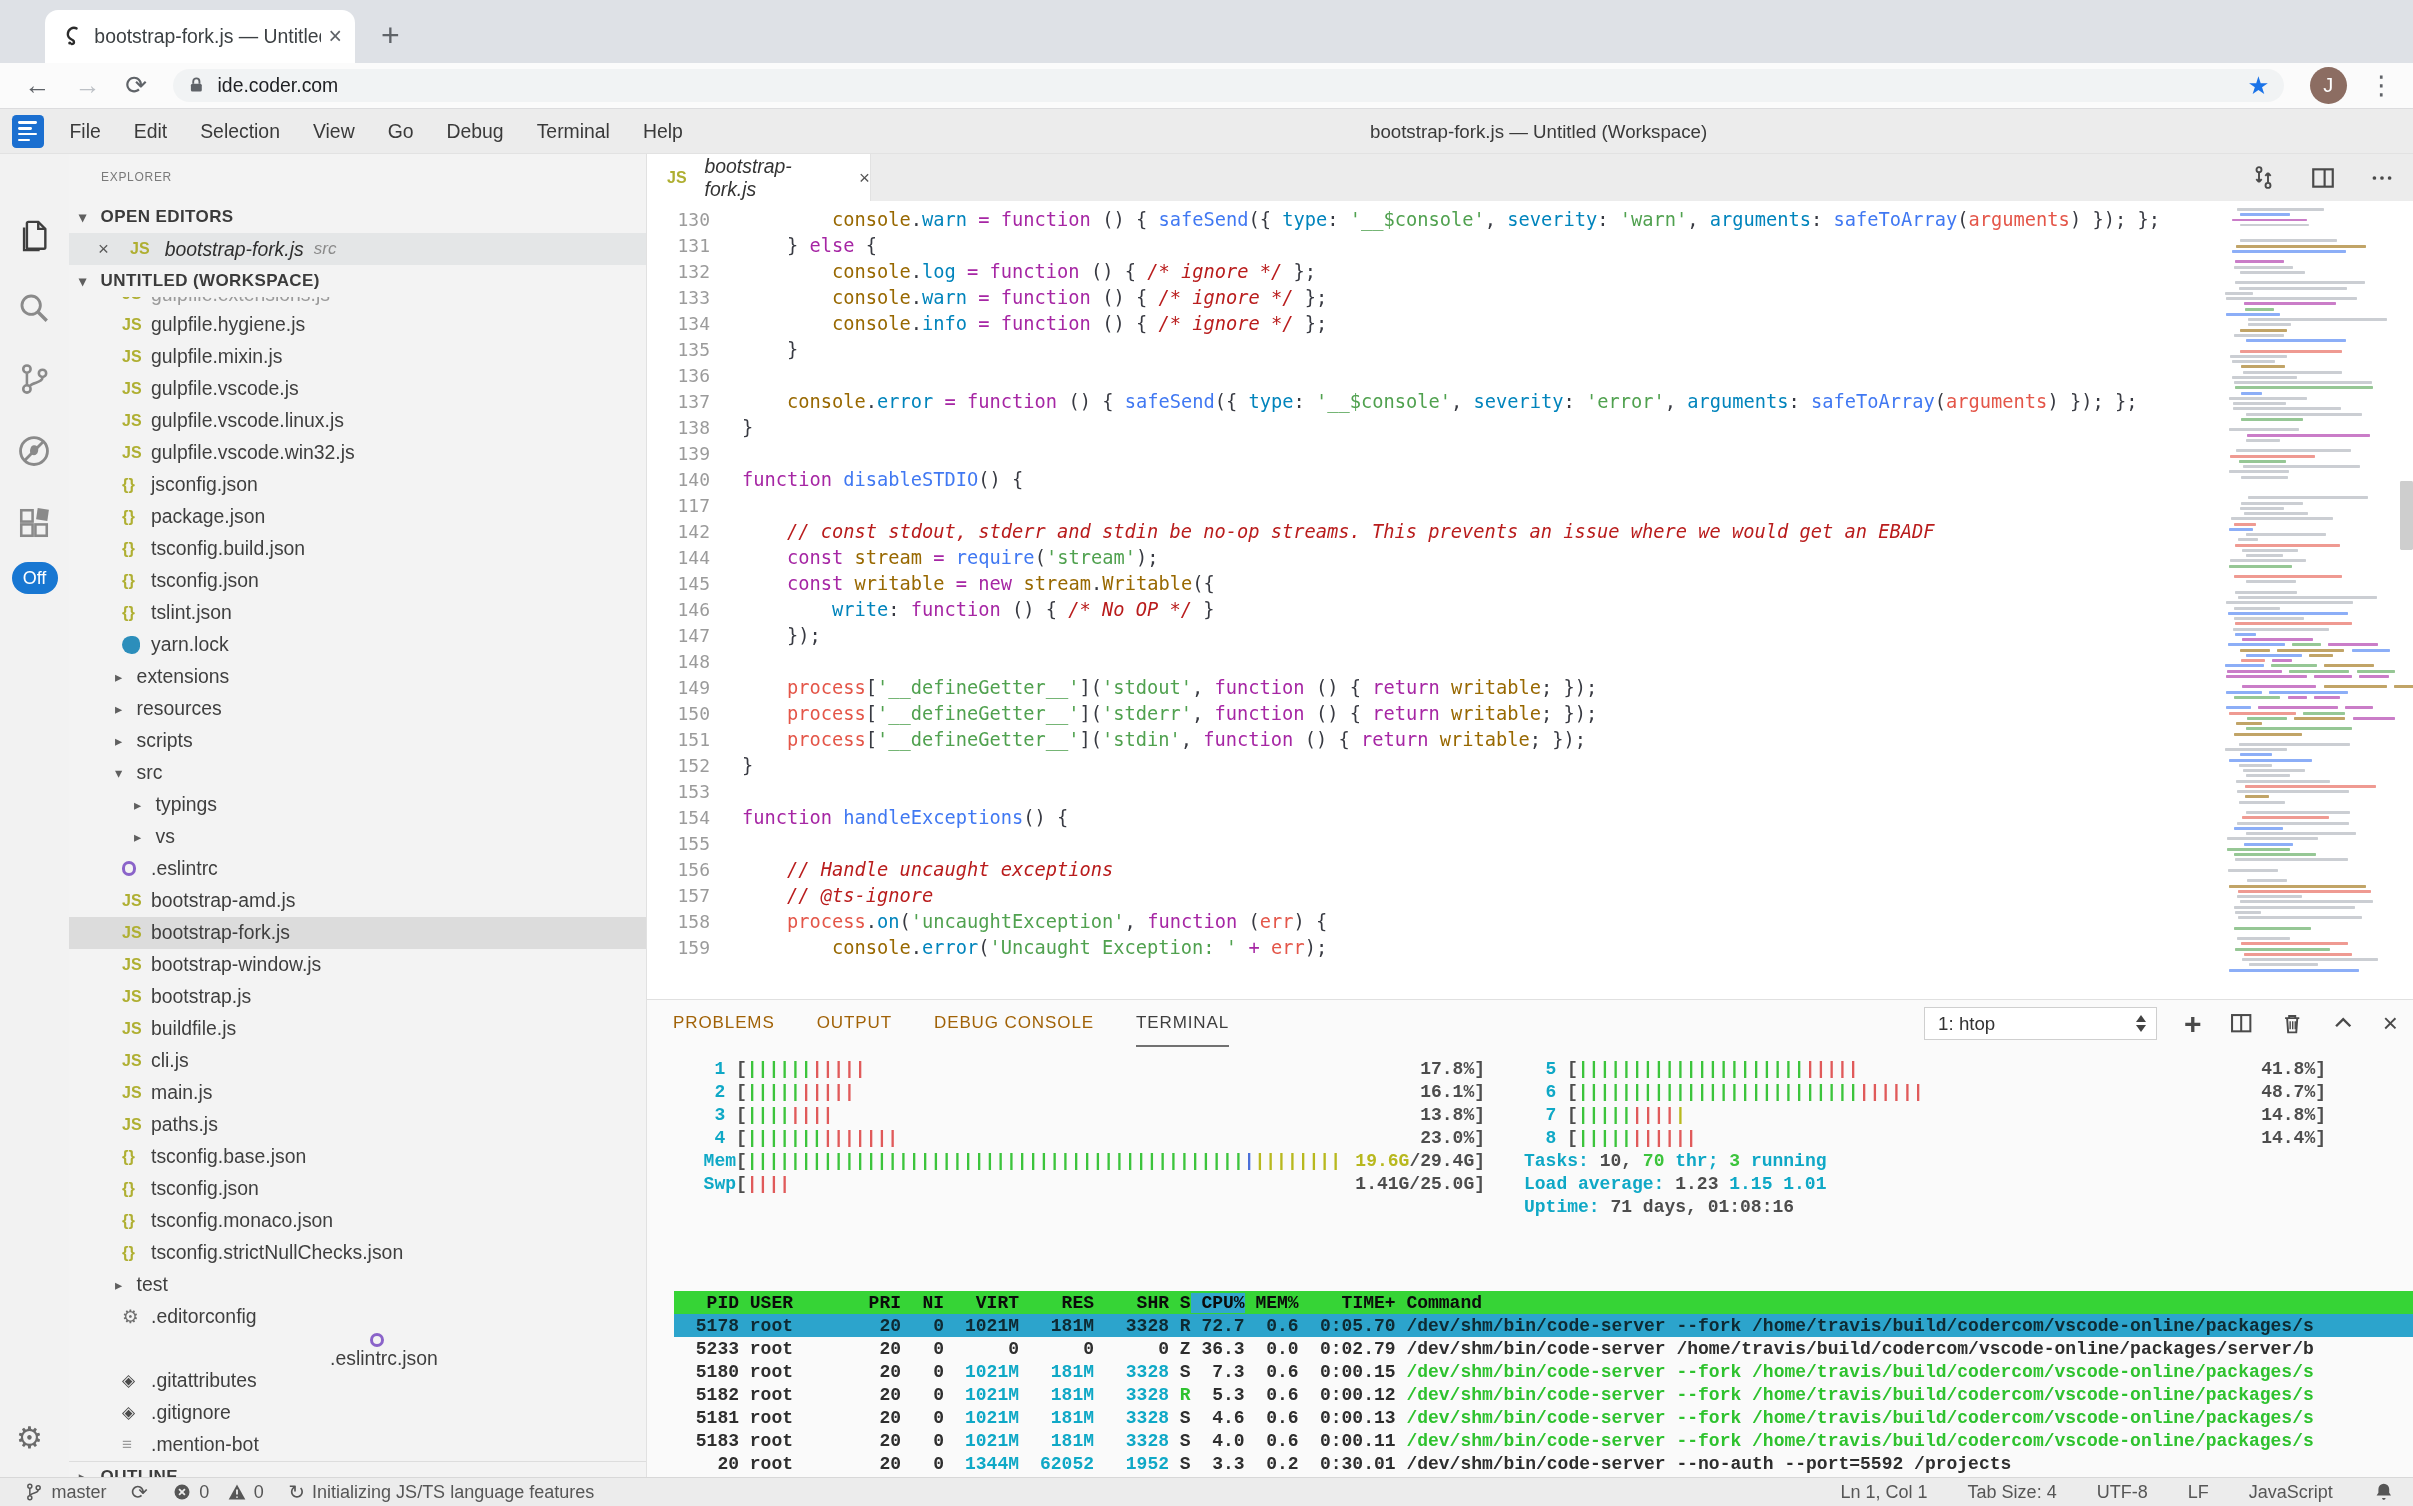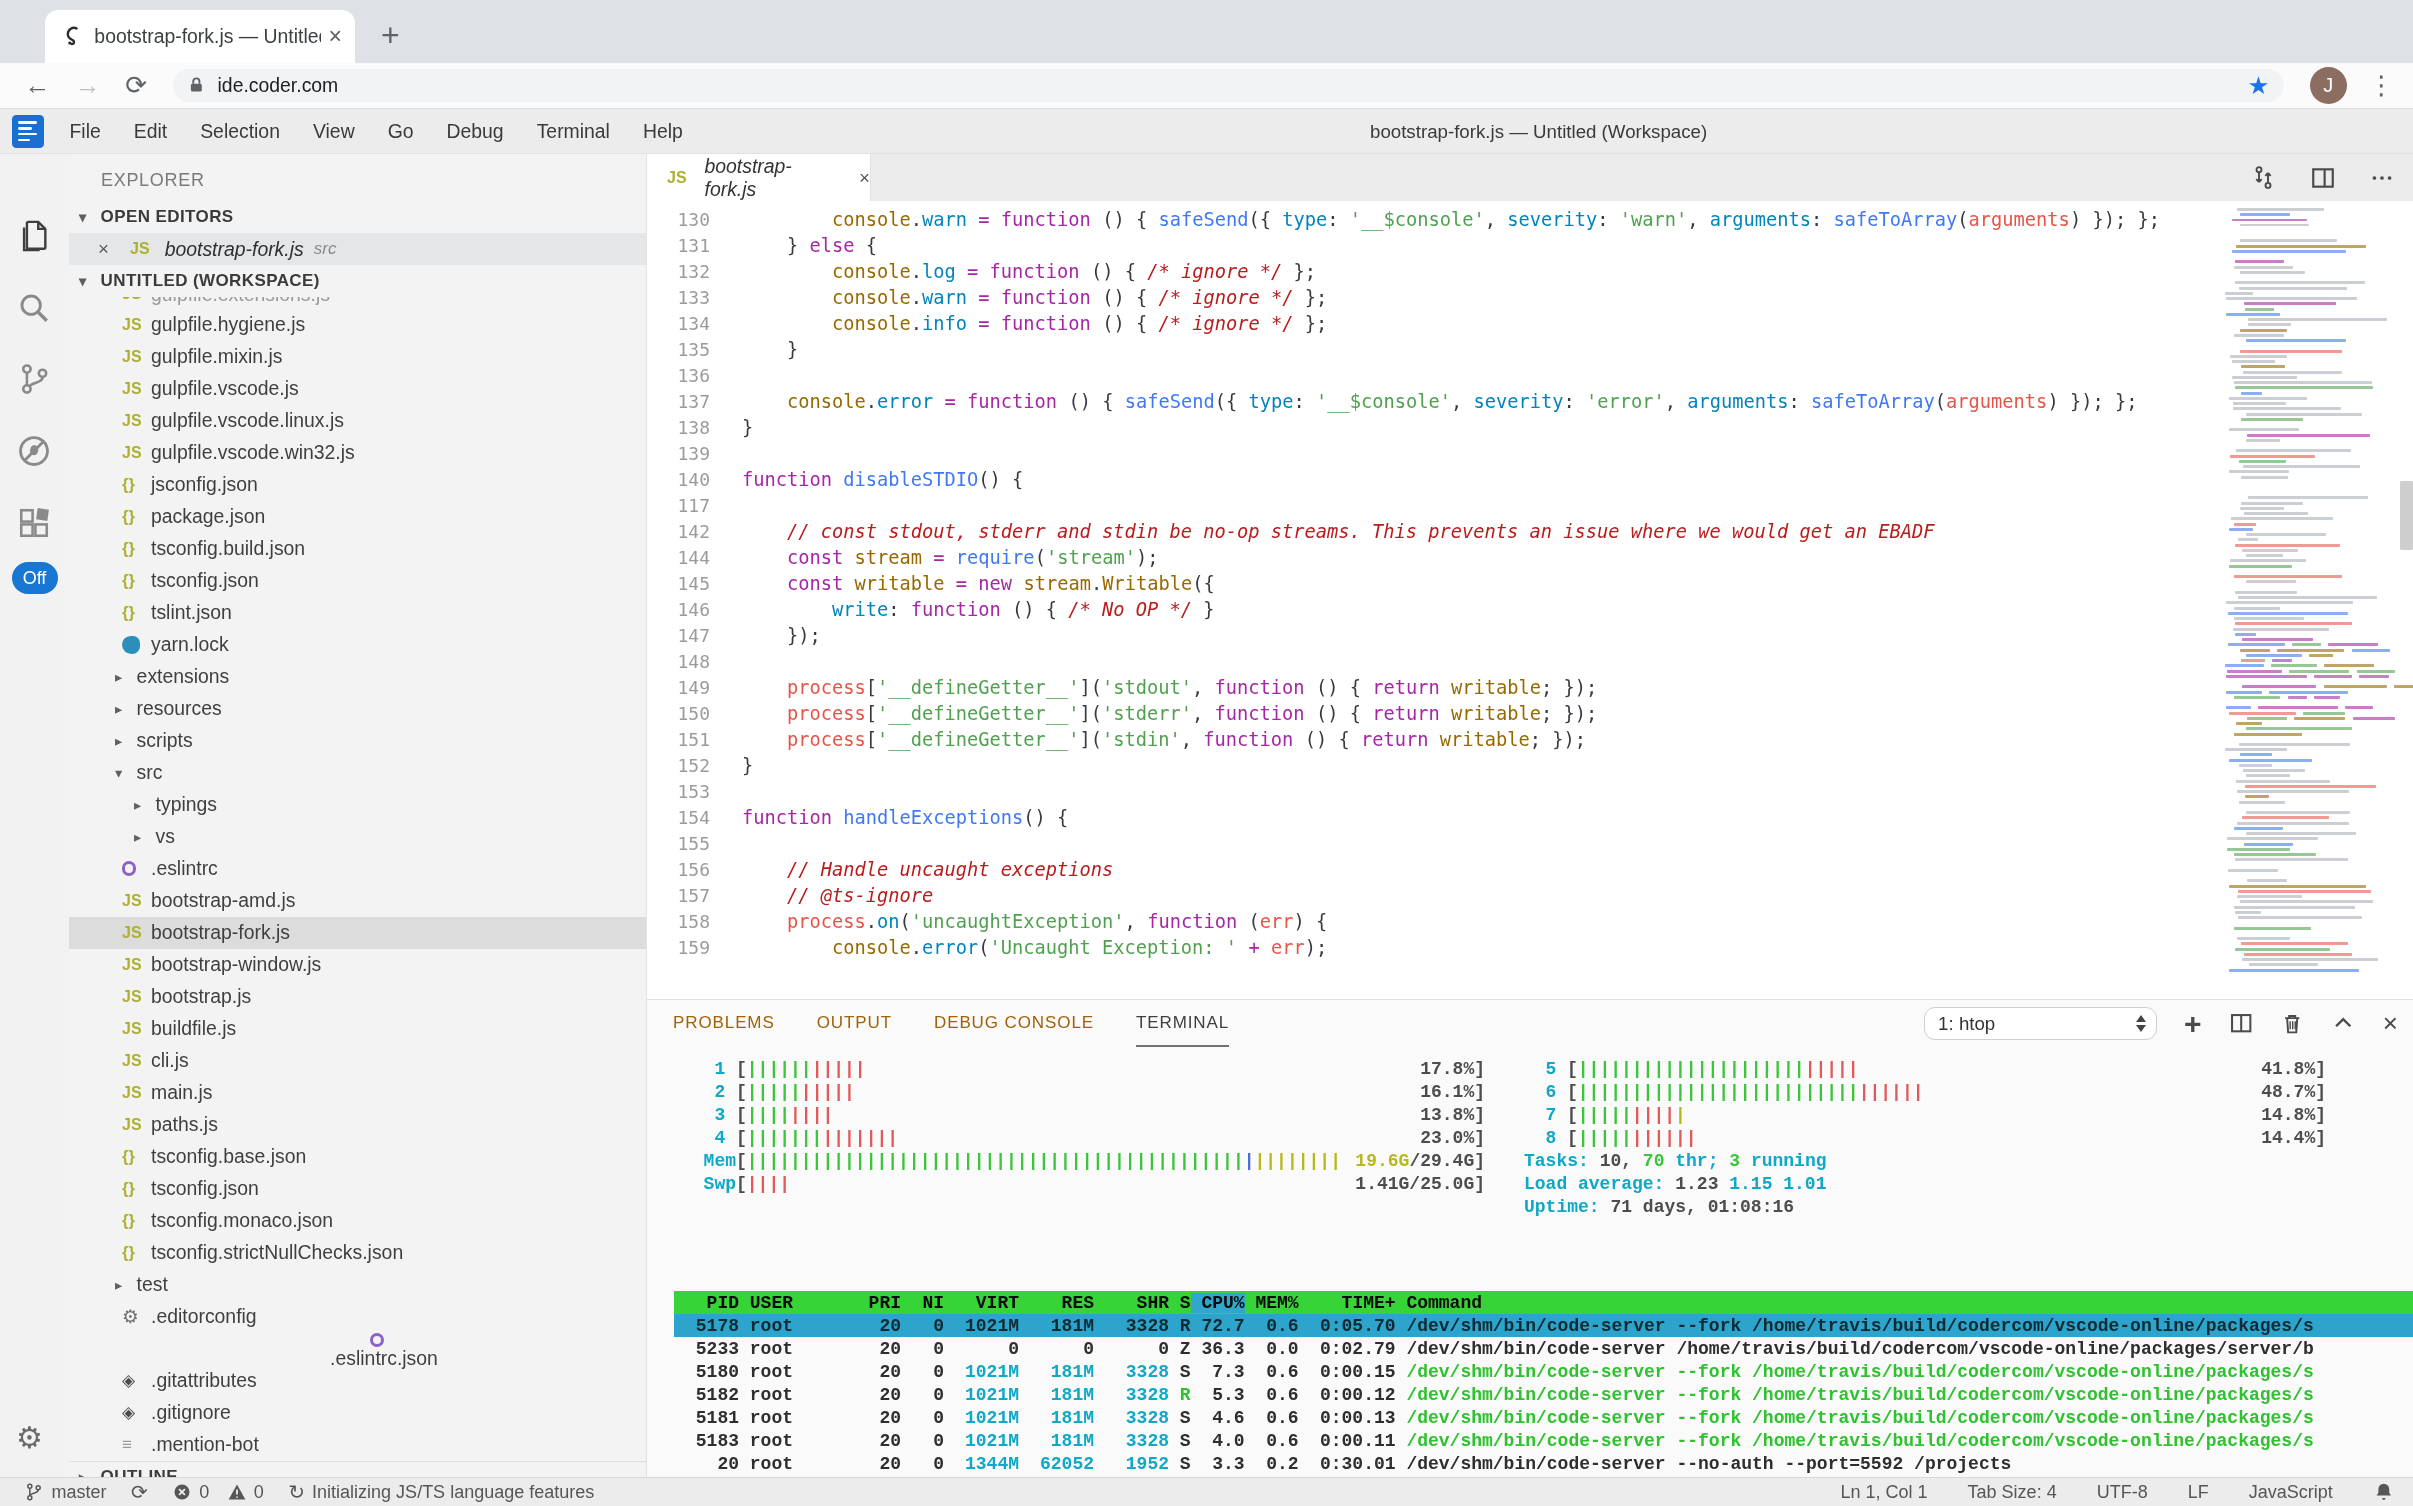--- a/index.html
+++ b/index.html
@@ -39,21 +39,21 @@
   
   #workbench { position:absolute; left:0; top:154px; width:2413px; height:1324px; }
   #activitybar { position:absolute; left:0; top:0; width:69px; height:1324px; background:#F2F2F2; }
   .act-ic { position:absolute; left:17px; width:34px; height:34px; }
   #off-badge { position:absolute; left:11.5px; top:408px; width:46px; height:32px; background:#1877D2;
     color:#FFF; border-radius:16px; font-size:18px; display:flex; align-items:center; justify-content:center; }
   #gear-btn { position:absolute; left:16px; top:1266px; font-size:30px; color:#6B6B6B; }
 
   #sidebar { position:absolute; left:69px; top:0; width:578px; height:1324px; background:#F3F3F3;
     border-right:0.7px solid #E1E1E1; overflow:hidden; }
-  #explorer-title { padding:16px 0 0 32px; font-size:18px; color:#7A7A7A; letter-spacing:0.7px; height:47px; }
+  #explorer-title { padding:16px 0 0 32px; font-size:12px; color:#7A7A7A; letter-spacing:0.7px; height:47px; }
   .sect-head { height:32px; display:flex; align-items:center; font-size:17px; font-weight:bold;
     color:#3B3B3B; letter-spacing:0.4px; padding-left:10px; }
   .sect-head .tw { font-size:14.4px; color:#5F5F5F; width:21.6px; }
   #open-editor-item { height:32px; background:#E4E6E7; display:flex; align-items:center; padding-left:29px; }
   #open-editor-item .clx { font-size:18.7px; color:#5A5A5A; width:32px; }
   #open-editor-item .nm { font-size:19.4px; font-style:italic; color:#2F2F2F; margin-left:5.7px; }
   #open-editor-item .dt { font-size:17px; font-style:italic; color:#8A8A8A; margin-left:10px; }
   #tree { position:relative; }
   .trow { height:32px; display:flex; align-items:center; font-size:19.4px; color:#3F3F3F; white-space:nowrap; }
   .trow.sel { background:#DCDCDC; }
@@ -90,21 +90,21 @@
   #vscroll { position:absolute; right:1.4px; top:280px; width:13px; height:69px; background:#C6C6C6; opacity:.85; border-radius:1.4px; }
 
   
   #panel { position:absolute; left:0; top:845px; width:1767px; height:479px; background:#FAFAFA;
     border-top:0.7px solid #E0E0E0; }
   #panel-tabs { position:absolute; left:26px; top:0; height:47px; display:flex; gap:42px; align-items:center; }
   #panel-tabs .ptab { font-size:17px; color:#a16207; letter-spacing:0.9px; height:47px; display:flex;
     align-items:center; border-bottom:2.9px solid transparent; }
   #panel-tabs .ptab.active { color:#3F3F3F; border-bottom-color:#717171; }
   #panel-right { position:absolute; right:16px; top:5.7px; height:36px; display:flex; align-items:center; gap:27px; }
-  #term-select { width:233px; height:33px; background:#FFF; border:0.7px solid #CFCFCF; border-radius:11px;
+  #term-select { width:233px; height:33px; background:#FFF; border:0.7px solid #CFCFCF; border-radius:0;
     display:flex; align-items:center; padding:0 10px 0 13px; }
   #term-select .val { font-size:18.7px; color:#333; }
   #term-select .updn { margin-left:auto; display:flex; flex-direction:column; gap:3.6px; }
   #term-select .updn i { width:0; height:0; border-left:5.7px solid transparent; border-right:5.7px solid transparent; }
   #term-select .updn i.u { border-bottom:7.2px solid #444; }
   #term-select .updn i.d { border-top:7.2px solid #444; }
   .pan-ic { color:#4A4A4A; }
 
   #terminal { position:absolute; left:0; top:47px; width:1767px; height:431px;
     font-family:"Liberation Mono", monospace; font-size:18px; font-weight:bold; white-space:pre; }

